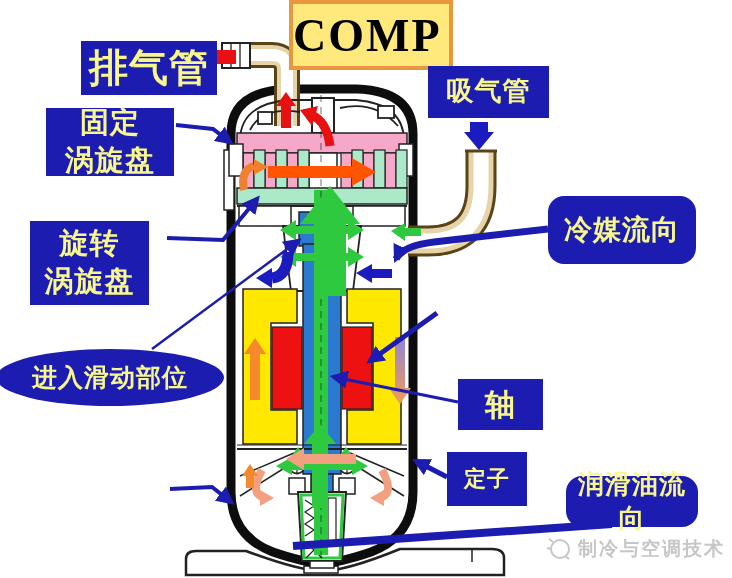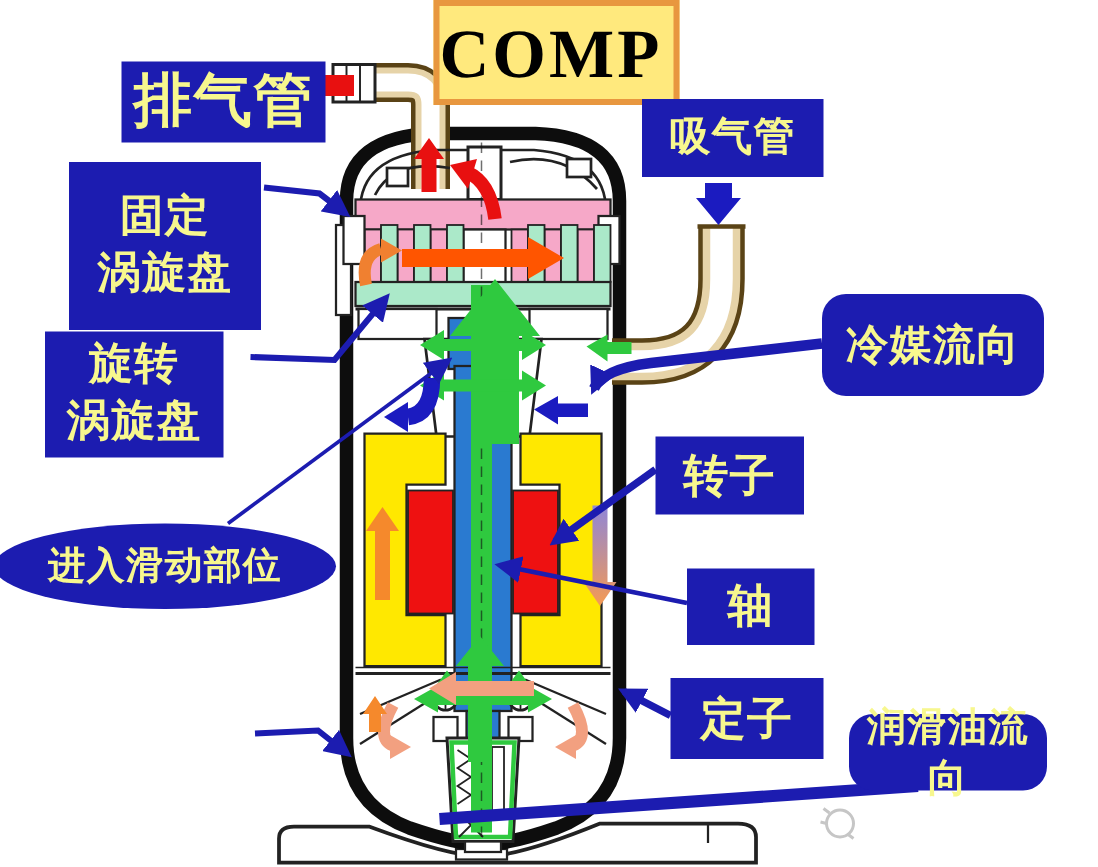--- a/index.html
+++ b/index.html
@@ -208,55 +208,53 @@
   </div>
 
   <div class="lbl" style="left:81px;top:41px;width:136px;height:54px;font-size:39px">
     <span>排气管</span>
   </div>
 
   <div class="lbl" style="left:428px;top:66px;width:121px;height:52px;font-size:27px">
     <span>吸气管</span>
   </div>
 
-  <div class="lbl" style="left:46px;top:108px;width:128px;height:112px;font-size:29px">
+  <div class="lbl" style="left:46px;top:108px;width:128px;height:68px;font-size:29px">
     <span>固定</span>
     <span>涡旋盘</span>
   </div>
 
   <div class="lbl" style="left:30px;top:221px;width:119px;height:84px;font-size:29px">
     <span>旋转</span>
     <span>涡旋盘</span>
   </div>
 
   <div class="lbl round" style="left:548px;top:196px;width:148px;height:68px;font-size:28px">
     <span>冷媒流向</span>
   </div>
 
-  <div class="lbl" style="left:437px;top:291px;width:99px;height:52px;font-size:30px">
-    <span>转子</span>
-  </div>
 
   <div class="lbl ellipse" style="left:-4px;top:349px;width:228px;height:57px;font-size:25px">
     <span>进入滑动部位</span>
   </div>
 
   <div class="lbl" style="left:458px;top:379px;width:85px;height:51px;font-size:30px">
     <span>轴</span>
   </div>
 
-  <div class="lbl" style="left:447px;top:452px;width:102px;height:54px;font-size:30px">
+  <div class="lbl" style="left:447px;top:452px;width:80px;height:54px;font-size:22px">
     <span>定子</span>
   </div>
 
 
   <div class="lbl round" style="left:566px;top:476px;width:132px;height:51px;font-size:26px">
     <span>润滑油流向</span>
   </div>
 
   <div class="watermark" style="left:545px;top:536px;font-size:19px">
     <svg width="28" height="26" viewBox="0 0 28 26">
       <circle cx="15" cy="13" r="9" fill="none" stroke="#c6c6c6" stroke-width="2"></circle>
       <path d="M8 6 L4 3 M6 13 L2 12 M20 20 L24 23" stroke="#c6c6c6" stroke-width="2" fill="none"></path>
     </svg>
+    <span>制冷与空调技术</span>
   </div>
 
 </div>
 
 </body></html>

